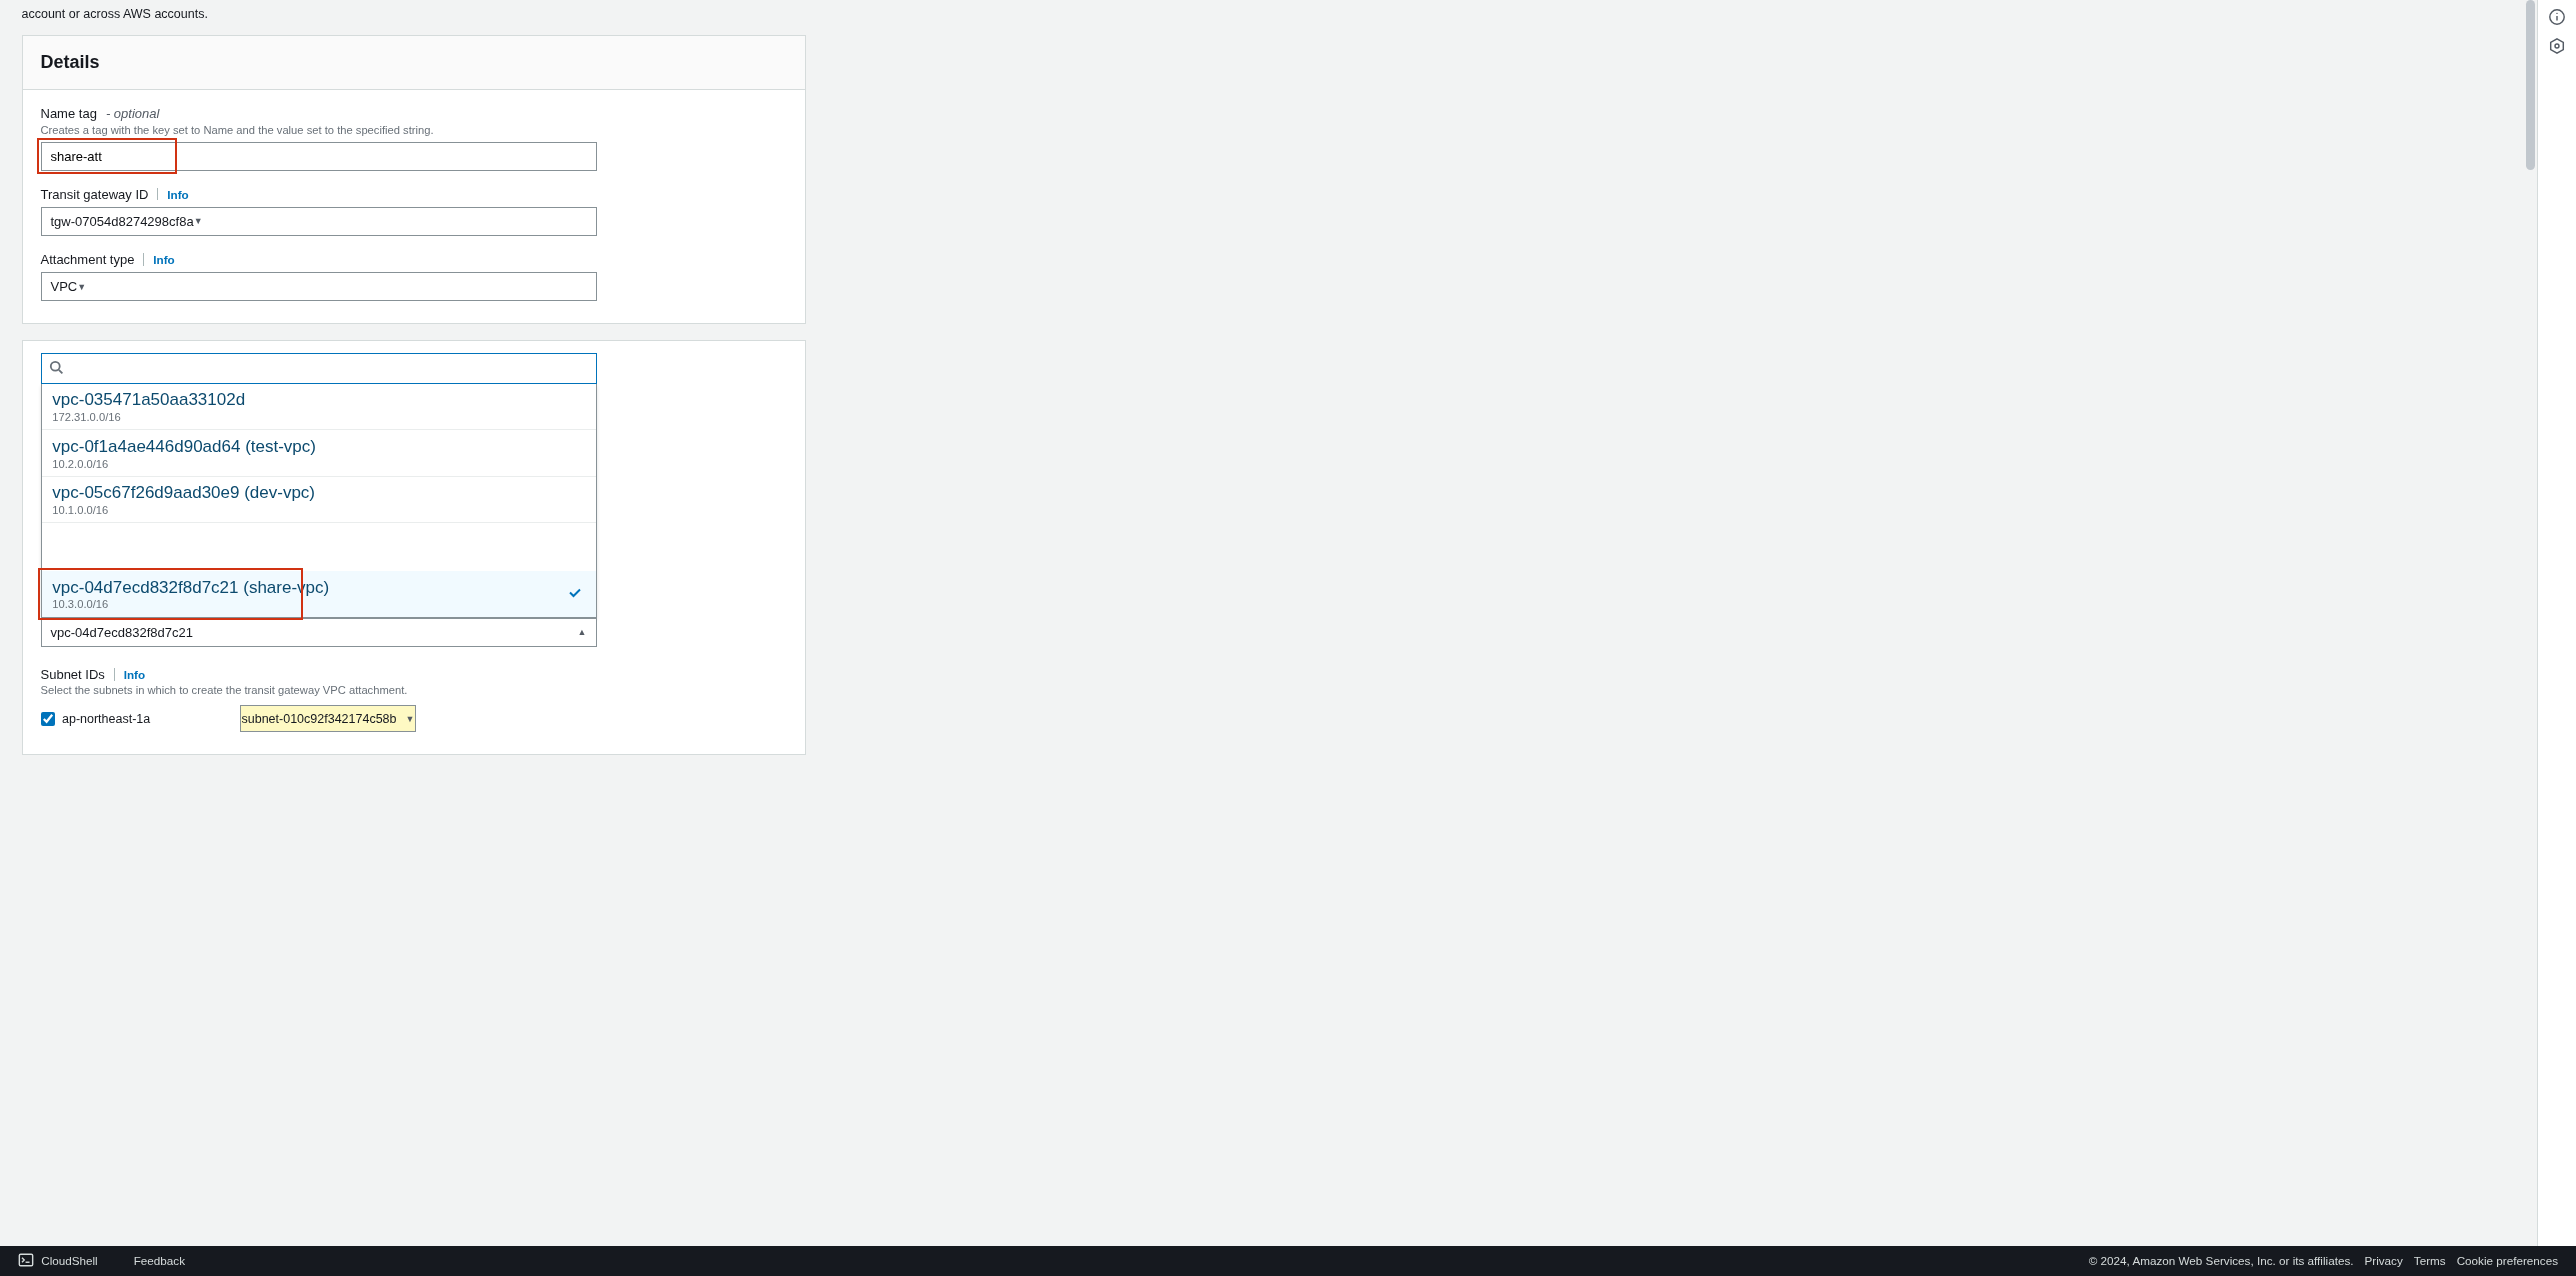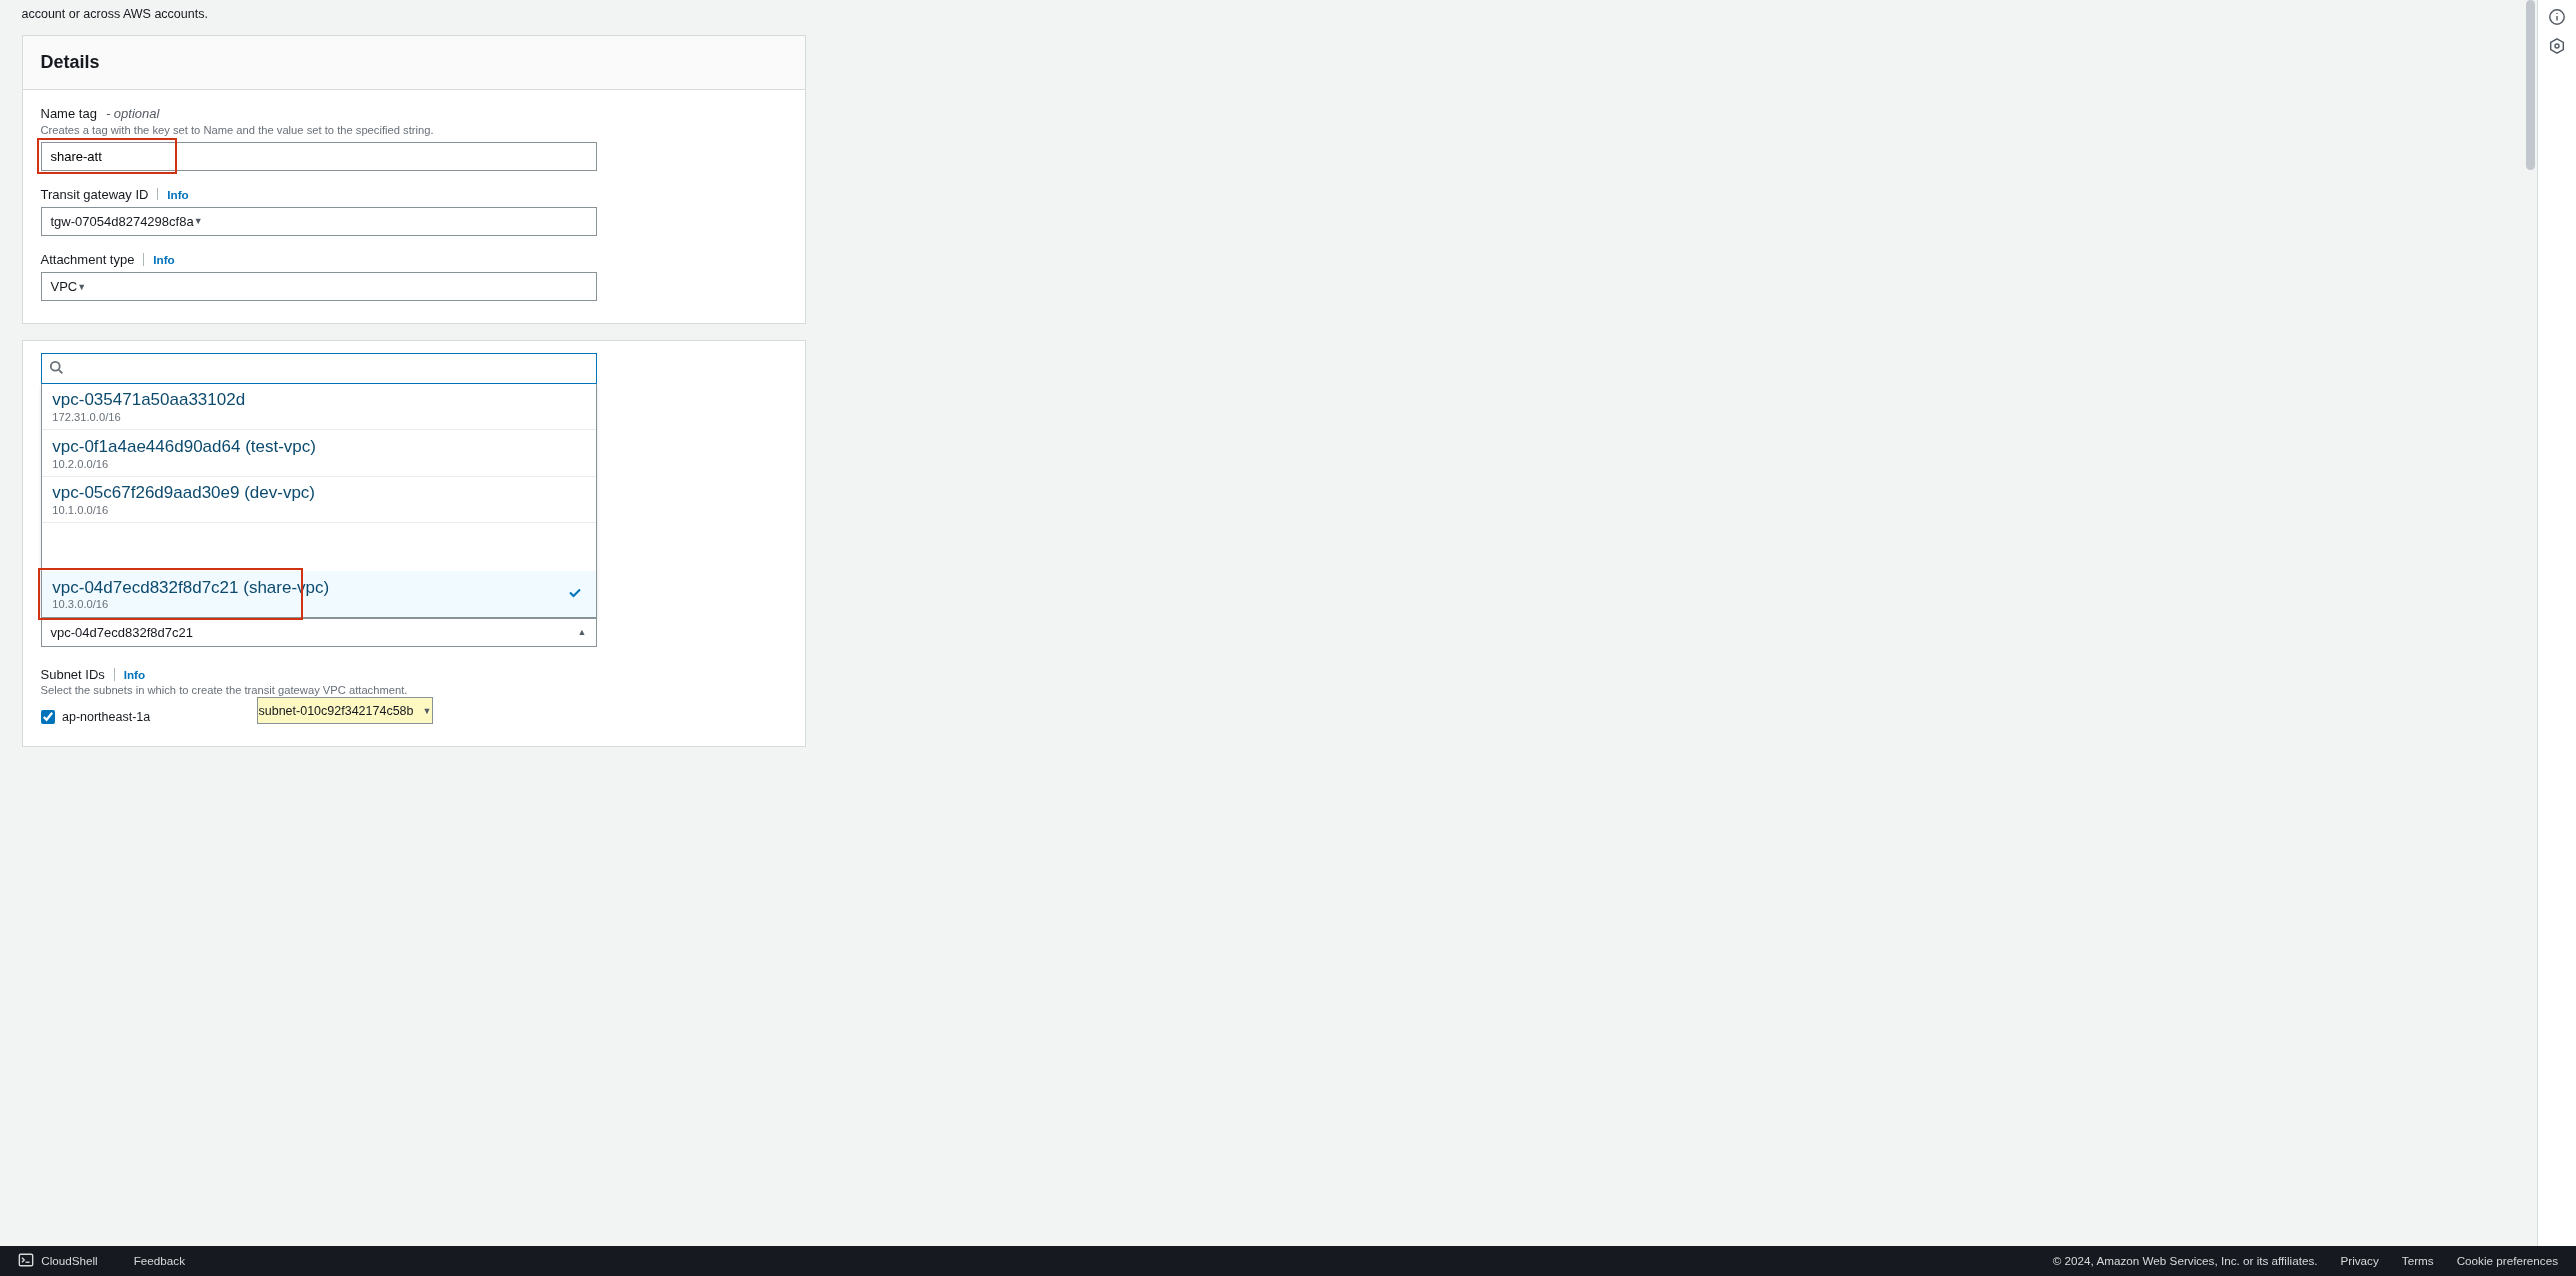--- a/index.html
+++ b/index.html
@@ -60,29 +60,29 @@
   .option.selected { background: #f1faff; margin-top: 48px; }
   .option.selected .check { position: absolute; right: 12.5px; top: 50%; transform: translateY(-50%); color: #0073bb; }
   .option .check svg { width: 16px; height: 16px; }
   .option .red-outline { position: absolute; left: -3.6px; right: 298px; top: -2.7px; bottom: -2.7px; border: 2.7px solid #d13212; pointer-events: none; }
   
   .option.selected .red-outline { left: -3.6px; right: auto; width: 265px; top: -3.6px; bottom: -3.6px; }
 
   .select-collapsed { margin-top: 0; width: 556px; height: 29px; border: 0.9px solid #879196; border-top: 0.9px solid #879196; background: #fff; display: flex; align-items: center; justify-content: space-between; padding: 0 9px; font-size: 13px; cursor: pointer; }
   .select-collapsed .caret-up { font-size: 9px; color: #545b64; }
 
-  .subnet-row { display: flex; align-items: flex-end; gap: 28px; margin-top: 1px; }
+  .subnet-row { display: flex; align-items: center; gap: 11px; margin-top: 9px; }
   .az-check { display: flex; align-items: center; gap: 7.2px; width: 188px; }
   .az-check input[type=checkbox] { width: 14.3px; height: 14.3px; accent-color: #0073bb; }
   .subnet-select { height: 27px; border: 0.9px solid #879196; background: #fef9c3; display: flex; align-items: center; justify-content: space-between; padding: 0 1px; font-size: 12.5px; cursor: pointer; gap: 9px; }
 
   
   .footer { position: fixed; left: 0; right: 0; bottom: 0; height: 30.5px; background: #16191f; color: #d5dbdb; display: flex; align-items: center; justify-content: space-between; padding: 0 18px; font-size: 11.7px; }
   .footer-left { display: flex; align-items: center; gap: 36px; }
-  .footer-right { display: flex; align-items: center; gap: 23px; padding-left: 11px; }
+  .footer-right { display: flex; align-items: center; gap: 11px; padding-left: 11px; }
   .footer a { color: #d5dbdb; text-decoration: none; cursor: pointer; }
   .cloudshell { display: flex; align-items: center; gap: 7.2px; cursor: pointer; }
   .cloudshell svg { width: 16px; height: 16px; }
 
   
   .right-rail { position: fixed; right: 0; top: 0; width: 39px; border-left: 0.9px solid #d5dbdb; background: #fff; display: flex; flex-direction: column; align-items: center; padding-top: 7.2px; gap: 9px; height: calc(100% - 30.5px); }
   .right-rail .rail-icon { width: 20px; height: 20px; color: #545b64; cursor: pointer; display: flex; align-items: center; justify-content: center; }
   .right-rail .rail-icon svg { width: 18px; height: 18px; }
 
   .scroll-track { position: fixed; right: 39px; top: 0; bottom: 30.5px; width: 12.5px; background: #f2f3f3; }

